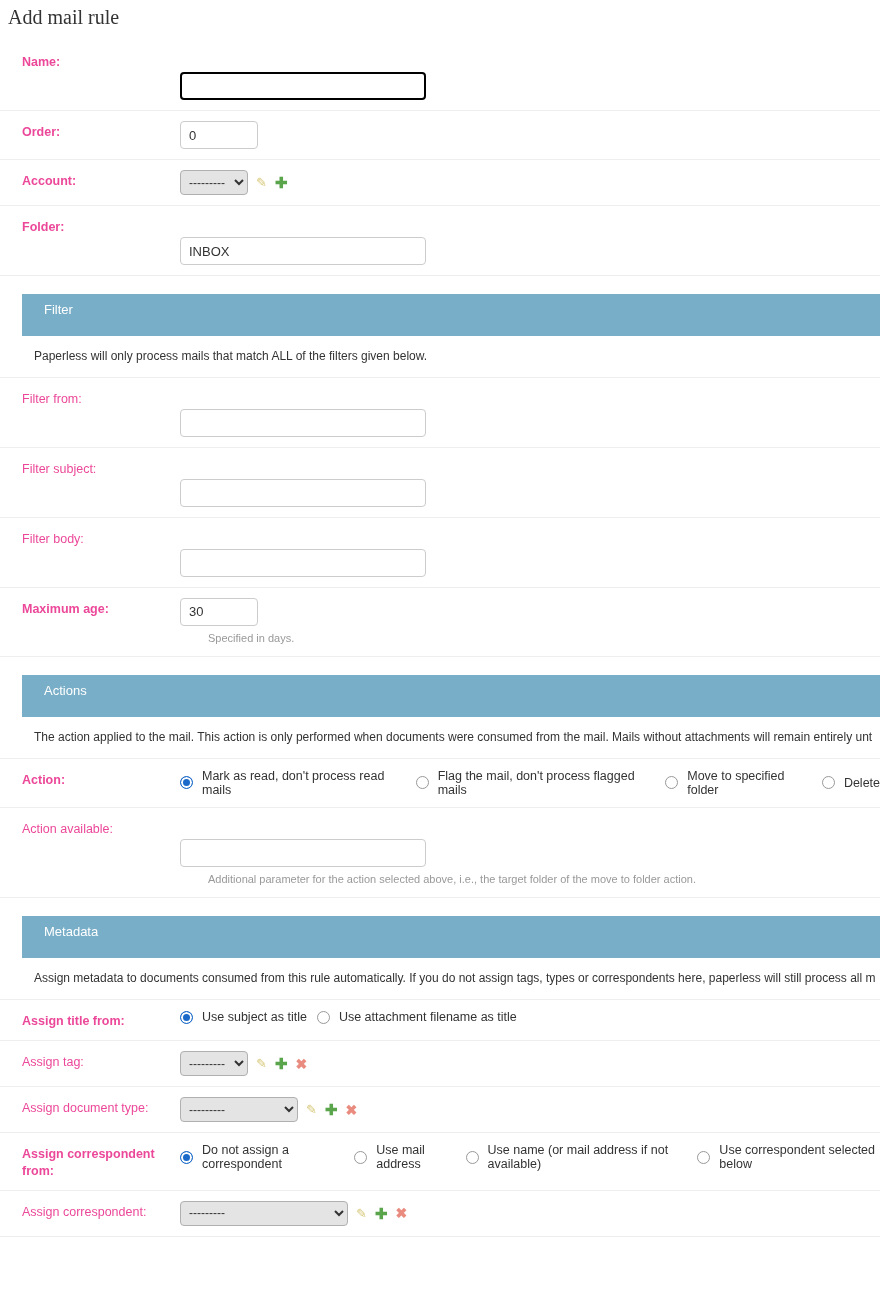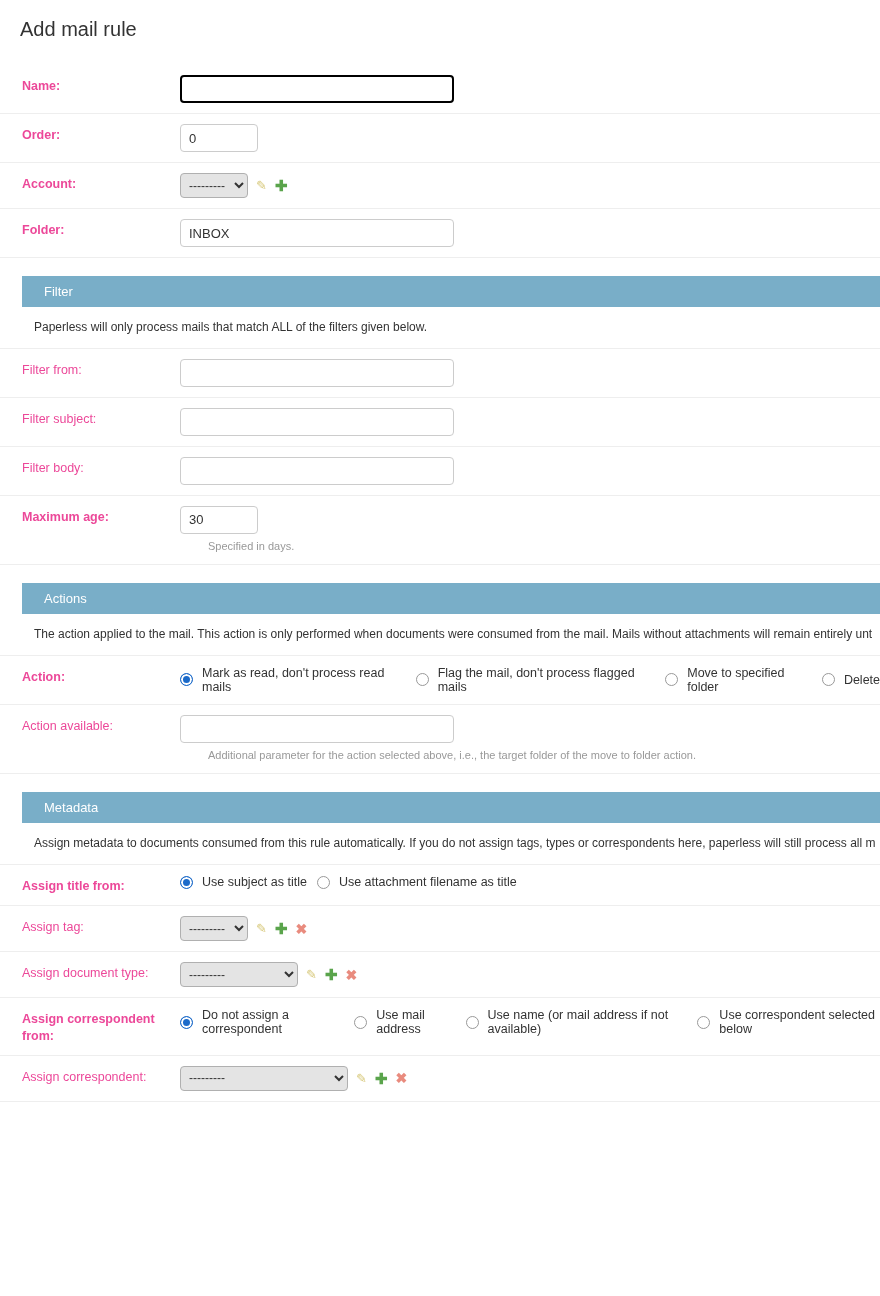--- a/index.html
+++ b/index.html
@@ -15,21 +15,22 @@
     min-height: 1296px;
     position: relative;
     background: #fff;
     overflow: hidden;
   }
   .page-title {
     font-size: 20px;
     font-weight: normal;
     color: #333;
     padding: 6px 0 12px 8px;
-    margin: 12px;
+    margin: 0;
+    font-family: Liberation Serif, serif;
   }
   
   .form-row {
     display: flex;
     align-items: flex-start;
     border-bottom: 1px solid #eee;
     padding: 10px 0 10px 0;
     min-height: 34px;
   }
   .label-col {
@@ -57,21 +58,21 @@
     font-family: "Liberation Sans", sans-serif;
     font-size: 13px;
     color: #333;
     border: 1px solid #ccc;
     border-radius: 4px;
     padding: 6px 8px;
     height: 28px;
     background: #fff;
     outline: none;
   }
-  input.w-wide { width: 274px; }
+  input.w-wide { width: 246px; margin-top: 21px; }
   input.w-narrow { width: 78px; }
   input.focused {
     border: 2px solid #000;
     padding: 5px 7px;
   }
   select {
     font-family: "Liberation Sans", sans-serif;
     font-size: 12px;
     border: 1px solid #b0b0b0;
     border-radius: 4px;
@@ -101,21 +102,21 @@
   .ic-cross { color: #e98b7e; font-weight: bold; font-size: 14px; }
   .field-inline { display: flex; align-items: center; }
   
   .section {
     margin-top: 18px;
   }
   .section-header {
     background: #79aec8;
     color: #fff;
     font-size: 13px;
-    padding: 8px 10px 8px 22px;
+    padding: 8px 10px 19px 22px;
     margin-left: 22px;
     margin-right: 0;
   }
   .section-desc {
     font-size: 12px;
     color: #333;
     padding: 12px 10px 12px 34px;
     border-bottom: 1px solid #eee;
     line-height: 1.4;
     white-space: nowrap;

